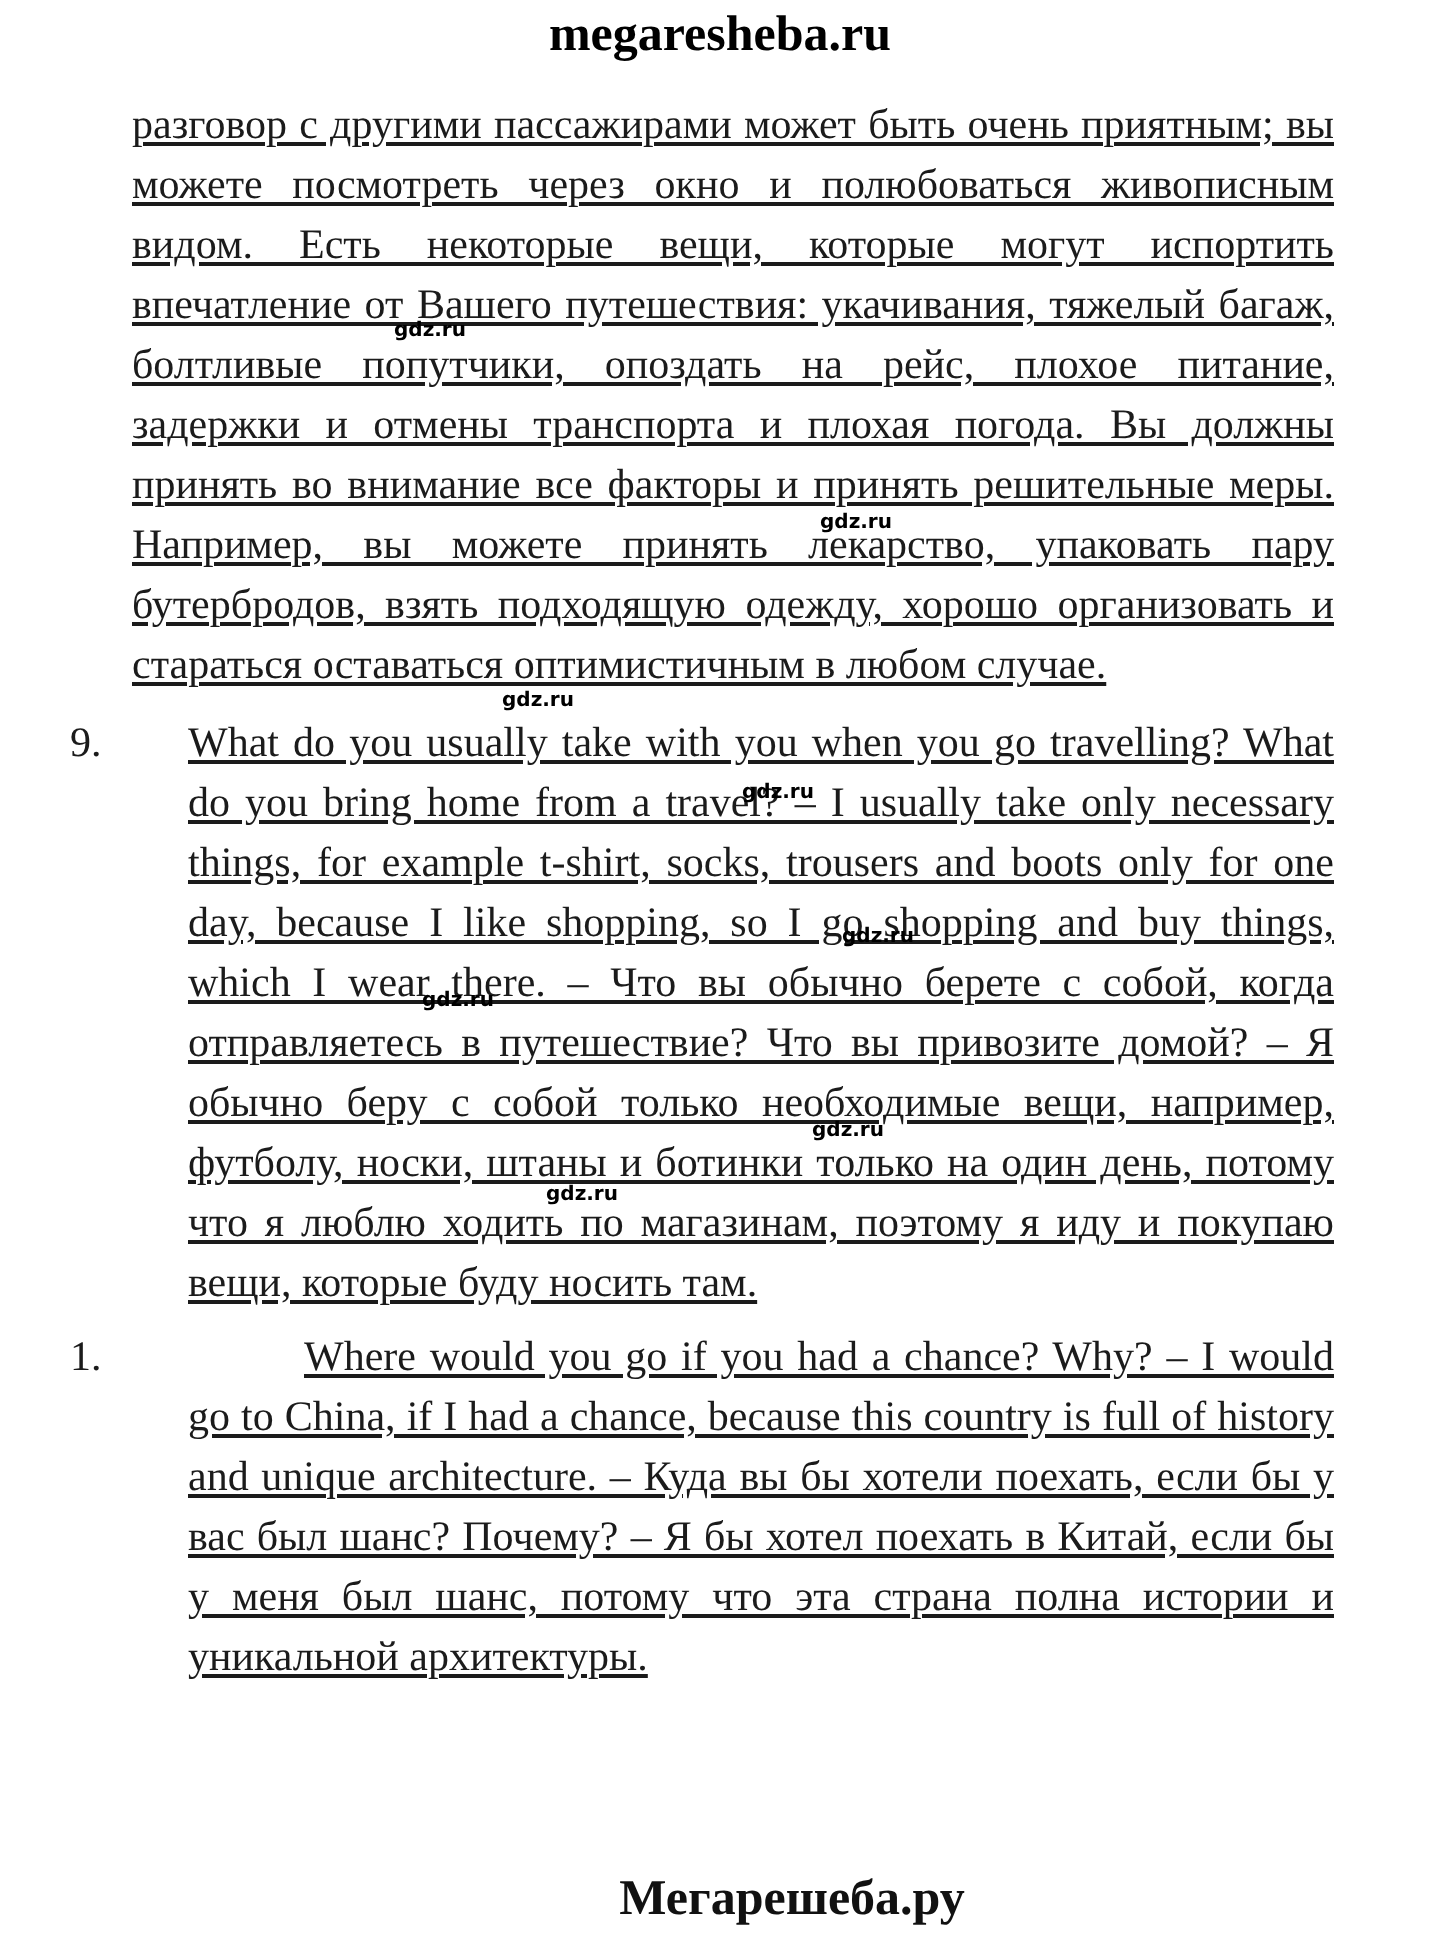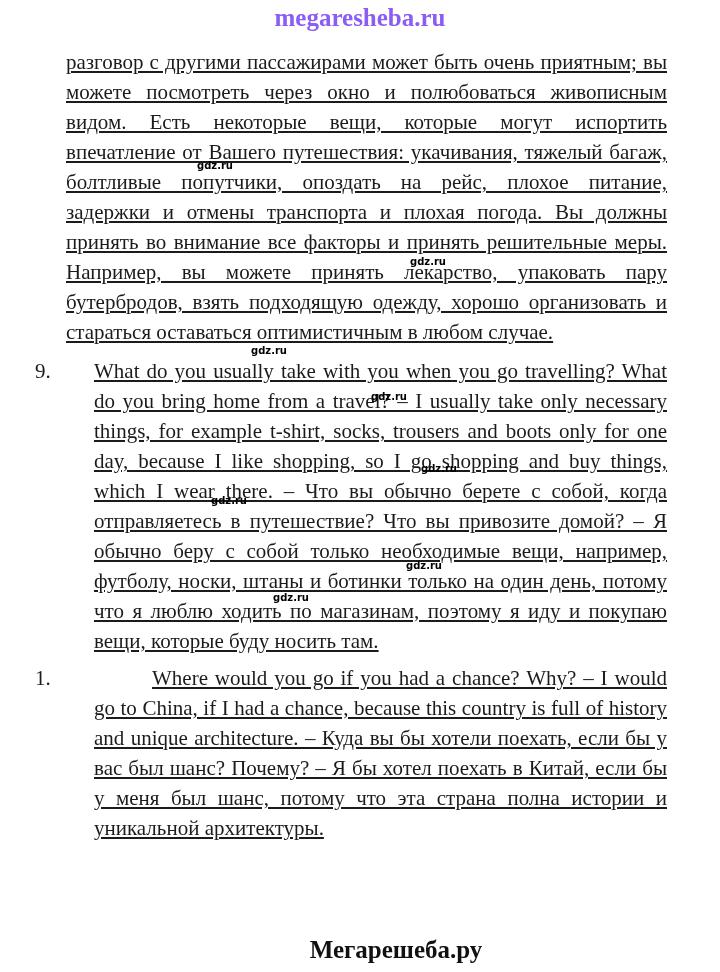--- a/index.html
+++ b/index.html
@@ -15,21 +15,21 @@
     overflow: hidden;
     font-family: "Liberation Serif", serif;
     color: #1b1b1b;
   }
   .site-header {
     padding-top: 2px;
     text-align: center;
     font-weight: bold;
     font-size: 25px;
     line-height: 32px;
-    color: #8b5cf6;
+    color: #000000;
   }
   .content {
     margin: 13px 53px 0 66px;
     font-size: 21px;
     line-height: 30px;
     text-align: justify;
     text-decoration: underline;
   }
   .para {
     margin: 0;

